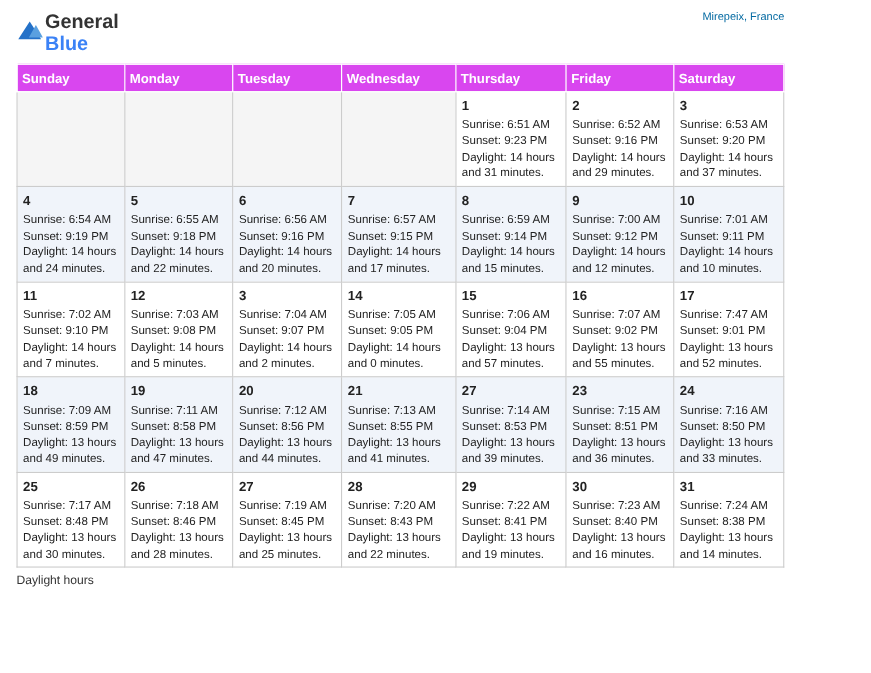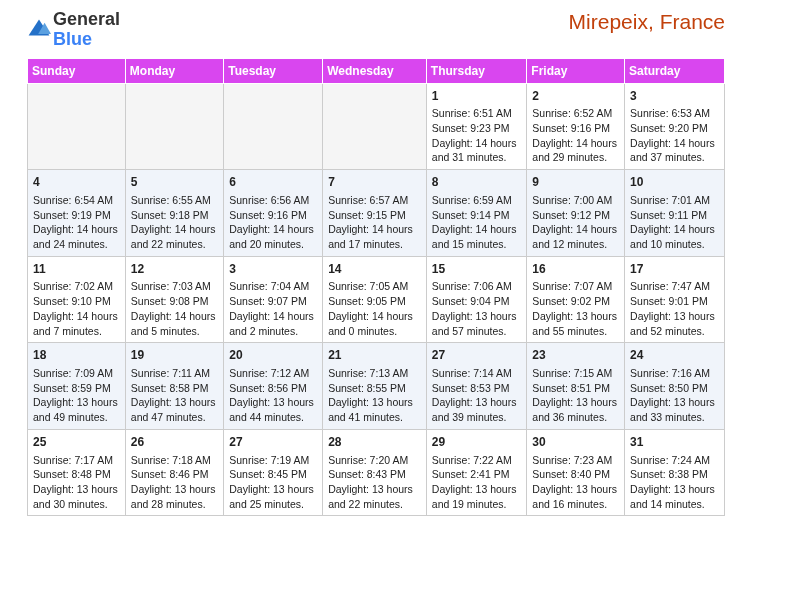--- a/index.html
+++ b/index.html
@@ -6,21 +6,20 @@
     body {
       font-family: Arial, sans-serif;
       background: #fff;
       width: 792px;
       height: 612px;
       overflow: hidden;
     }
     .page {
       width: 728px;
       padding: 10px 15px;
-      margin-left: 12px;
     }
     .header {
       display: flex;
       align-items: flex-start;
       justify-content: space-between;
       margin-bottom: 8px;
     }
     .logo {
       display: flex;
       align-items: center;
@@ -40,22 +39,22 @@
     .title-block {
       text-align: right;
     }
     .month-year {
       font-size: 36px;
       font-weight: normal;
       color: #222;
       line-height: 1.1;
     }
     .location {
-      font-size: 21px;
-      color: #c2410c;
+      font-size: 10px;
+      color: #0369a1;
     }
     .calendar {
       width: 100%;
       border-collapse: collapse;
       font-size: 10.5px;
     }
     .calendar th {
       background: #d946ef;
       color: #fff;
       padding: 5px 4px;
@@ -330,21 +329,21 @@
           <td>
             <span class="day-num">28</span>
             <div>Sunrise: 7:20 AM</div>
             <div>Sunset: 8:43 PM</div>
             <div>Daylight: 13 hours</div>
             <div>and 22 minutes.</div>
           </td>
           <td>
             <span class="day-num">29</span>
             <div>Sunrise: 7:22 AM</div>
-            <div>Sunset: 2:41 PM</div>
+            <div>Sunset: 8:41 PM</div>
             <div>Daylight: 13 hours</div>
             <div>and 19 minutes.</div>
           </td>
           <td>
             <span class="day-num">30</span>
             <div>Sunrise: 7:23 AM</div>
             <div>Sunset: 8:40 PM</div>
             <div>Daylight: 13 hours</div>
             <div>and 16 minutes.</div>
           </td>
@@ -352,13 +351,16 @@
             <span class="day-num">31</span>
             <div>Sunrise: 7:24 AM</div>
             <div>Sunset: 8:38 PM</div>
             <div>Daylight: 13 hours</div>
             <div>and 14 minutes.</div>
           </td>
         </tr>
       </tbody>
   </table>
 
+  <div class="footer">
+    <span>Daylight hours</span>
+  </div>
 </div>
 
 </body></html>

